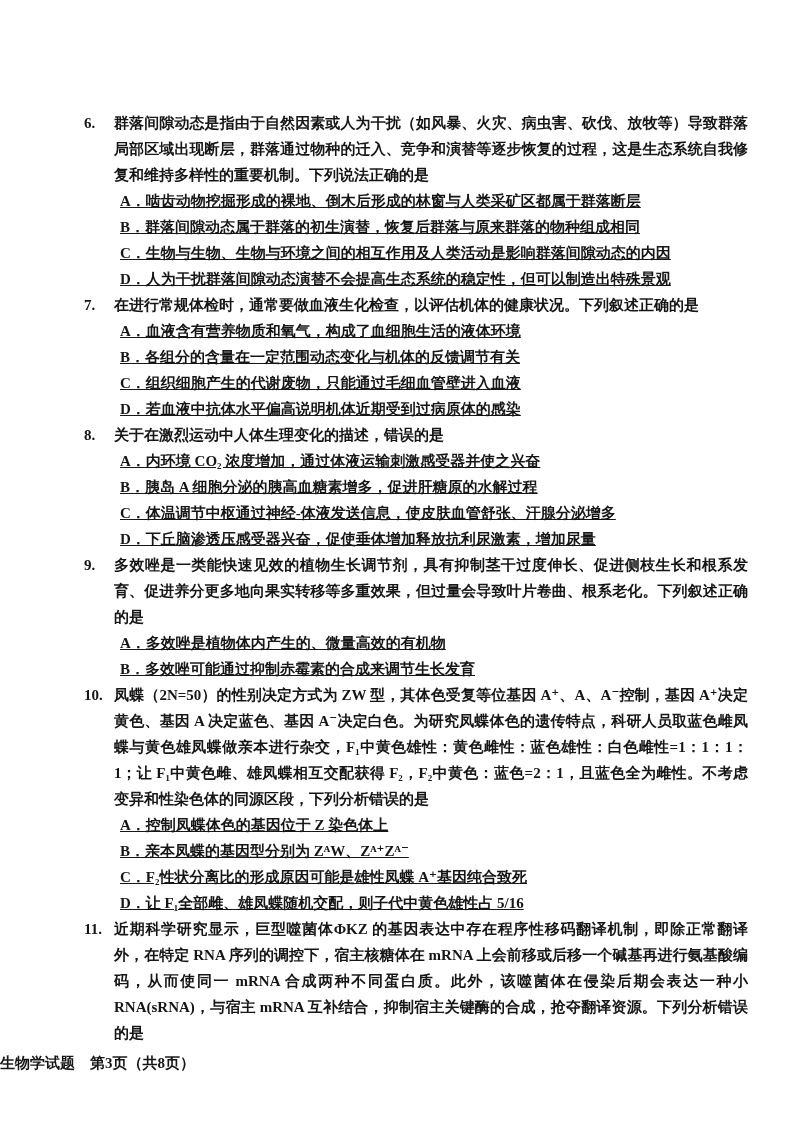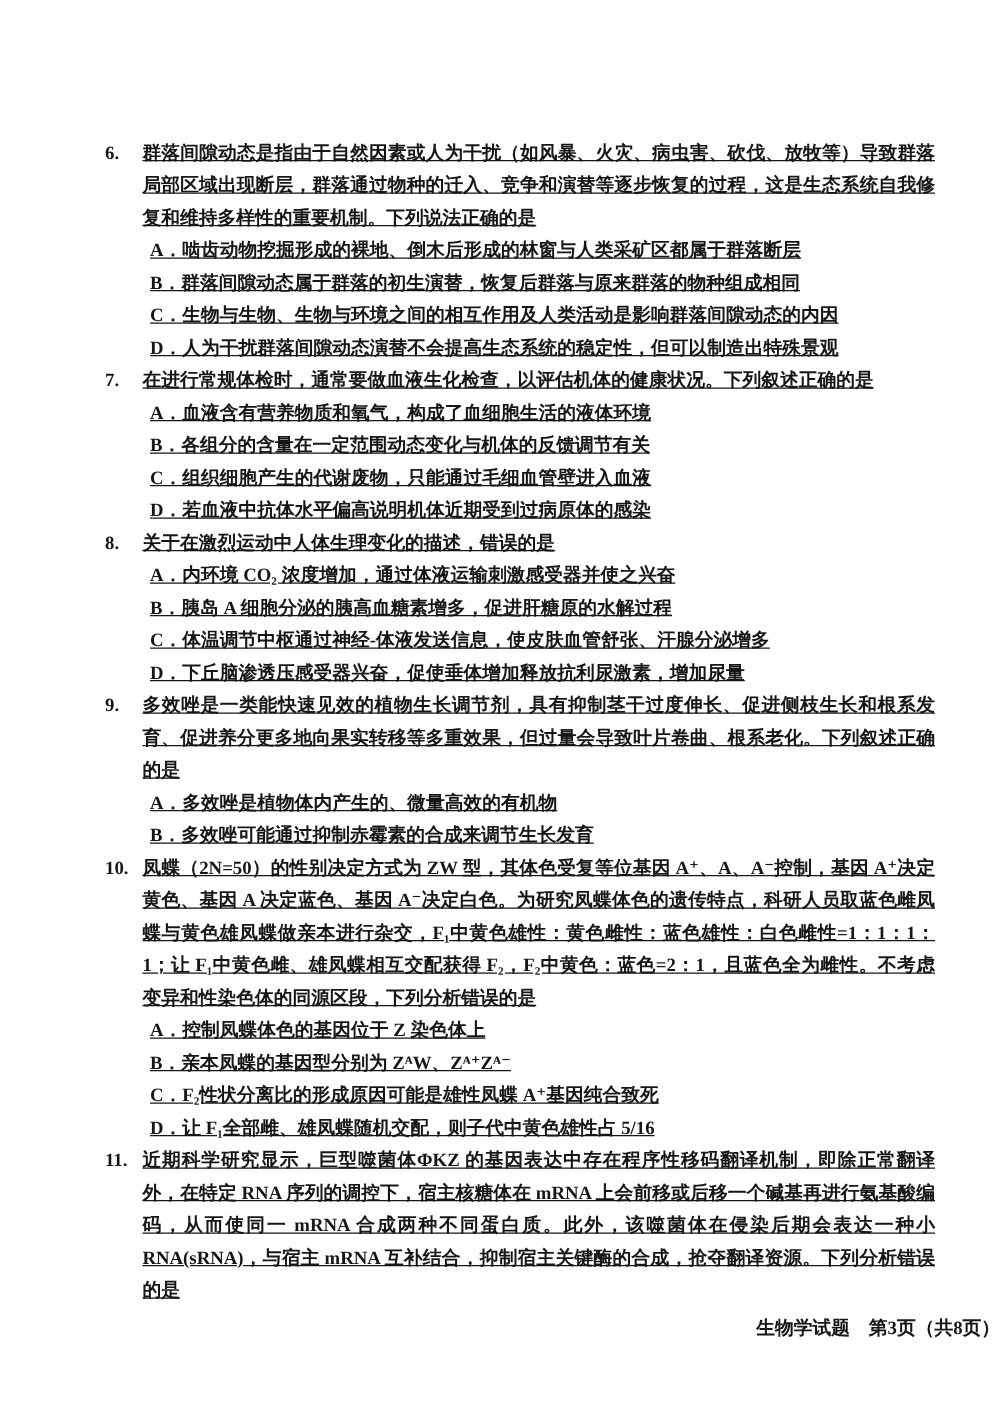--- a/index.html
+++ b/index.html
@@ -36,35 +36,34 @@
   }
   .q-num {
     position: absolute;
     left: 0;
     top: 0;
     width: 30px;
     white-space: nowrap;
   }
   .q-stem {
     margin: 0;
-    text-decoration: underline;
   }
   .q-options {
     padding-left: 6px;
     text-decoration: underline;
   }
   .q-option {
     white-space: normal;
   }
   .footer {
     position: absolute;
     top: 1050px;
     left: 0;
     width: 100%;
-    text-align: right;
+    text-align: left;
     font-size: 15px;
     font-weight: 600;
     line-height: 26px;
     color: #161616;
   }
 </style>
 </head>
 <body>
 
 <div class="page">

